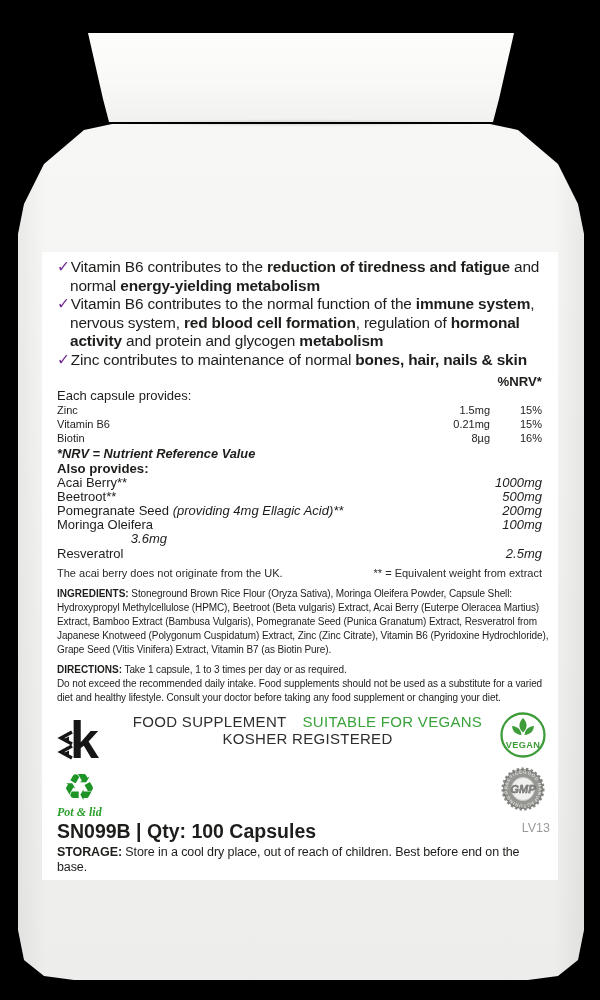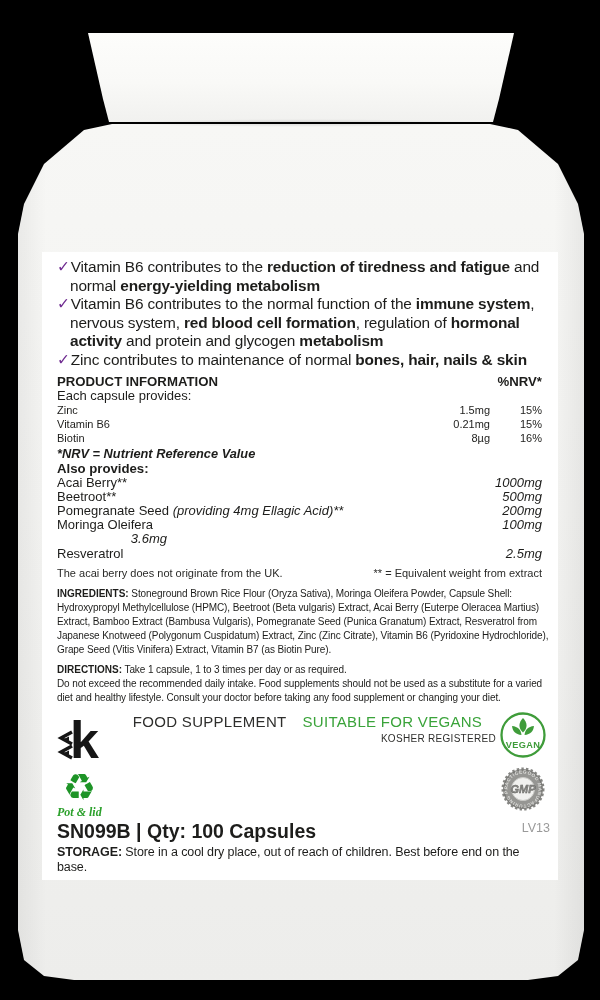--- a/index.html
+++ b/index.html
@@ -58,21 +58,21 @@
   .para{font-size:10px;line-height:13.9px;margin:7px 0 0 0;letter-spacing:-.1px;}
   .para b{letter-spacing:0;}
   .dir2{margin-top:0;}
   
   .badges{display:flex;margin-top:6px;}
   .bcol-l{width:62px;display:flex;flex-direction:column;align-items:flex-start;}
   .bcol-r{width:54px;display:flex;flex-direction:column;align-items:center;}
   .bcenter{flex:1;text-align:center;}
   .supp-line{font-size:15px;line-height:17px;letter-spacing:.3px;color:#2e2e2c;margin-top:2px;}
   .supp-line .veg{color:#3aa33a;margin-left:16px;}
-  .kosher-line{font-size:10px;line-height:18px;letter-spacing:.3px;color:#2e2e2c;text-align:right;}
+  .kosher-line{font-size:15px;line-height:18px;letter-spacing:.3px;color:#2e2e2c;}
   .made{font-weight:700;font-size:13.6px;line-height:16px;margin-top:8px;}
   .website{font-weight:700;font-size:14px;line-height:16px;color:#6f2b90;}
   .recycle-wrap{margin-top:4px;text-align:center;}
   .recycle{font-family:"DejaVu Sans",sans-serif;font-size:37px;line-height:38px;color:#1e9427;display:block;}
   .potlid{font-family:"Liberation Serif","DejaVu Serif",serif;font-style:italic;font-weight:700;font-size:12px;color:#2ba02b;display:block;margin-top:-2px;}
   
   .sku-row{display:flex;align-items:flex-start;margin-top:0px;}
   .sku{font-weight:700;font-size:19.5px;line-height:22px;flex:1;}
   .lv{font-size:12.5px;color:#9a9a9a;line-height:16px;margin-left:8px;}
   .storage{font-size:12.5px;line-height:14.5px;margin-top:3px;letter-spacing:-.1px;}
@@ -88,21 +88,20 @@
 
   <div class="label">
 
     <ul class="claims">
       <li><span class="check">✓</span><span><span>Vitamin B6 contributes to the </span><span style="font-weight: 700;">reduction of tiredness and fatigue</span><span> and normal </span><span style="font-weight: 700;">energy-yielding metabolism</span></span></li>
       <li><span class="check">✓</span><span><span>Vitamin B6 contributes to the normal function of the </span><span style="font-weight: 700;">immune system</span><span>, nervous system, </span><span style="font-weight: 700;">red blood cell formation</span><span>, regulation of </span><span style="font-weight: 700;">hormonal activity</span><span> and protein and glycogen </span><span style="font-weight: 700;">metabolism</span></span></li>
       <li><span class="check">✓</span><span><span>Zinc contributes to maintenance of normal </span><span style="font-weight: 700;">bones, hair, nails &amp; skin</span></span></li>
     </ul>
 
     <div class="pi-head">
-      <span>PRODUCT INFORMATION</span>
       <span class="sp"></span>
       <span>%NRV*</span>
     </div>
     <div class="pi-sub">Each capsule provides:</div>
 
     <div class="pi-row">
       <span class="nm">Zinc</span>
       <span class="amt">1.5mg</span>
       <span class="nrv">15%</span>
     </div>

